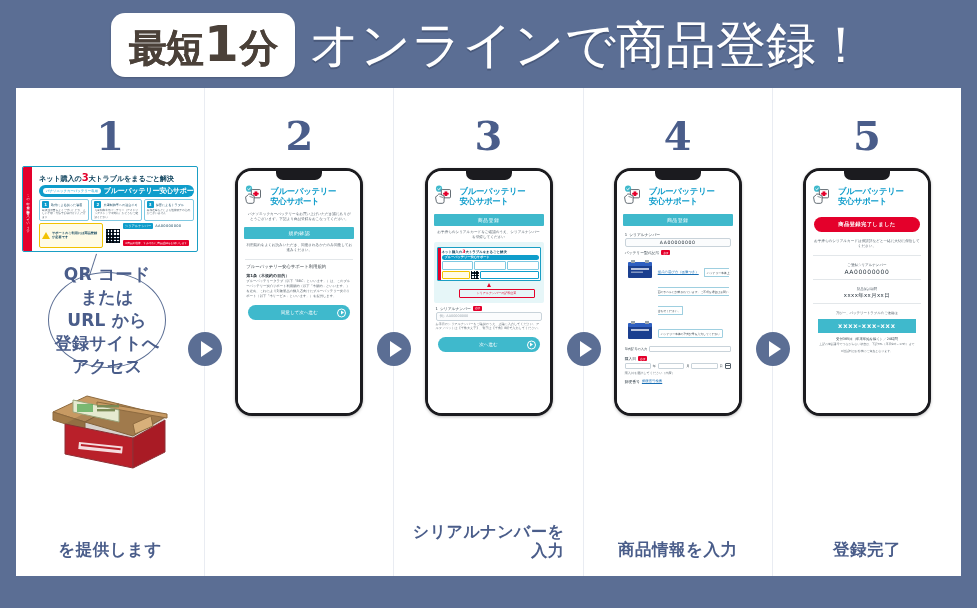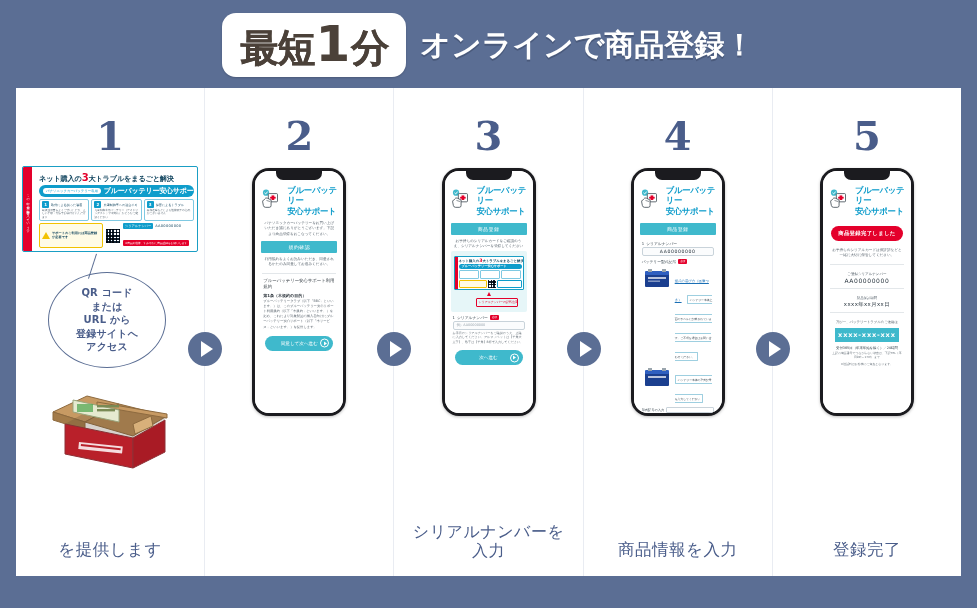--- a/index.html
+++ b/index.html
@@ -45,22 +45,22 @@
     -webkit-text-stroke: 0.4px #4b4139;
   }
   .badge-num {
     font-weight: 700;
     font-size: 50px;
     line-height: 1;
     color: #4b4139;
     padding: 0 1px;
   }
   .header-title {
-    font-weight: 700;
-    font-size: 30px;
+    font-weight: 400;
+    font-size: 50px;
     line-height: 1;
     color: #ffffff;
     letter-spacing: 0px;
     text-shadow: 0 2px 0 rgba(40,52,78,.35);
   }
 
   
   .panel {
     position: absolute;
     left: 16px; top: 88px;
@@ -91,24 +91,24 @@
   .col-body {
     position: relative;
     flex: 1 1 auto;
     width: 100%;
     display: flex;
     flex-direction: column;
     align-items: center;
   }
 
   .caption {
-    font-weight: 400;
+    font-weight: 700;
     font-size: 16.5px;
     color: #4a5d8a;
-    text-align: center;
+    text-align: right;
     line-height: 1.2;
     letter-spacing: .5px;
     padding: 0 4px 16px 4px;
   }
   .caption.two-line { font-size: 16px; }
 
   
   .arrow {
     position: absolute;
     width: 34px; height: 34px;
@@ -248,29 +248,29 @@
   .bubble {
     position: absolute; left: 26px; top: 18px;
     width: 118px; height: 96px;
     border: 1.6px solid #5b6e94;
     border-radius: 50%;
     display: flex; flex-direction: column;
     align-items: center; justify-content: center;
     text-align: center;
   }
   .bubble span {
-    display: block; font-size: 10px; font-weight: 700;
+    display: block; font-size: 17px; font-weight: 700;
     color: #4a5d8a; line-height: 1.35; letter-spacing: .2px;
   }
 
   .box-art { width: 150px; height: 112px; margin-top: -4px; position: relative; }
 
   
   .phone {
-    width: 94px; height: 248px;
+    width: 128px; height: 248px;
     margin-top: 12px;
     border: 3.5px solid #1b1b1f;
     border-radius: 17px;
     background: #ffffff;
     position: relative;
     overflow: hidden;
     box-shadow: 0 1px 3px rgba(0,0,0,.25);
   }
   .notch {
     position: absolute; left: 50%; top: 0;

